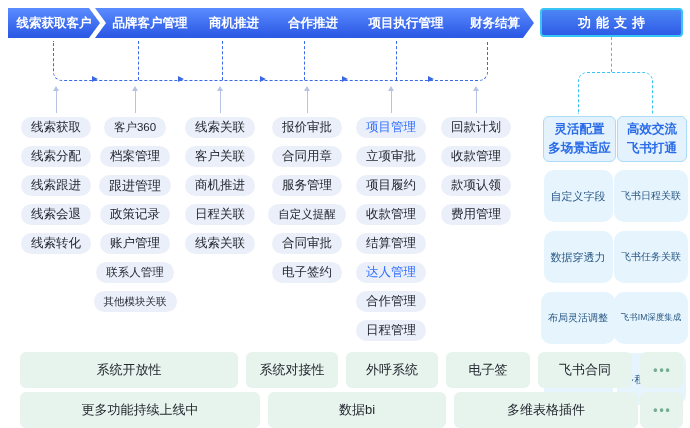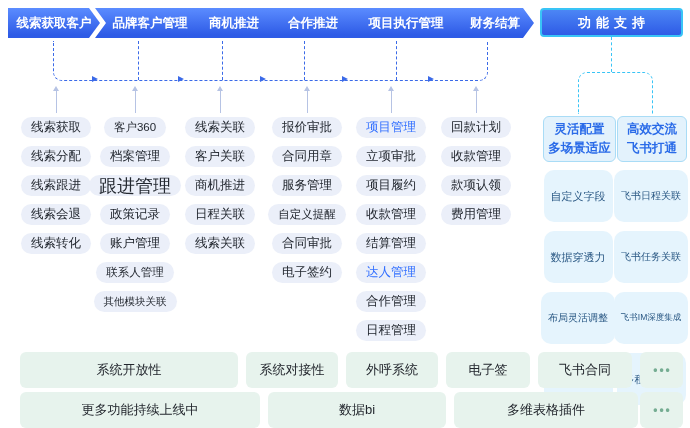--- a/index.html
+++ b/index.html
@@ -118,21 +118,21 @@
   <div class="col" style="left:1px;">
       <div class="chip" style="font-size: 12.5px;">线索获取</div>
       <div class="chip" style="font-size: 12.5px;">线索分配</div>
       <div class="chip" style="font-size: 12.5px;">线索跟进</div>
       <div class="chip" style="font-size: 12.5px;">线索会退</div>
       <div class="chip" style="font-size: 12.5px;">线索转化</div>
     </div>
   <div class="col" style="left:80px;">
       <div class="chip" style="font-size: 11.5px; text-align: center;">客户360</div>
       <div class="chip" style="font-size: 12.5px;">档案管理</div>
-      <div class="chip" style="font-size: 18px;">跟进管理</div>
+      <div class="chip" style="font-size: 13px;">跟进管理</div>
       <div class="chip" style="font-size: 12.5px;">政策记录</div>
       <div class="chip" style="font-size: 12.5px;">账户管理</div>
       <div class="chip" style="font-size: 11.5px;">联系人管理</div>
       <div class="chip" style="font-size: 10.5px;">其他模块关联</div>
     </div>
   <div class="col" style="left:165px;">
       <div class="chip" style="font-size: 12.5px;">线索关联</div>
       <div class="chip" style="font-size: 12.5px;">客户关联</div>
       <div class="chip" style="font-size: 12.5px;">商机推进</div>
       <div class="chip" style="font-size: 12.5px;">日程关联</div>

